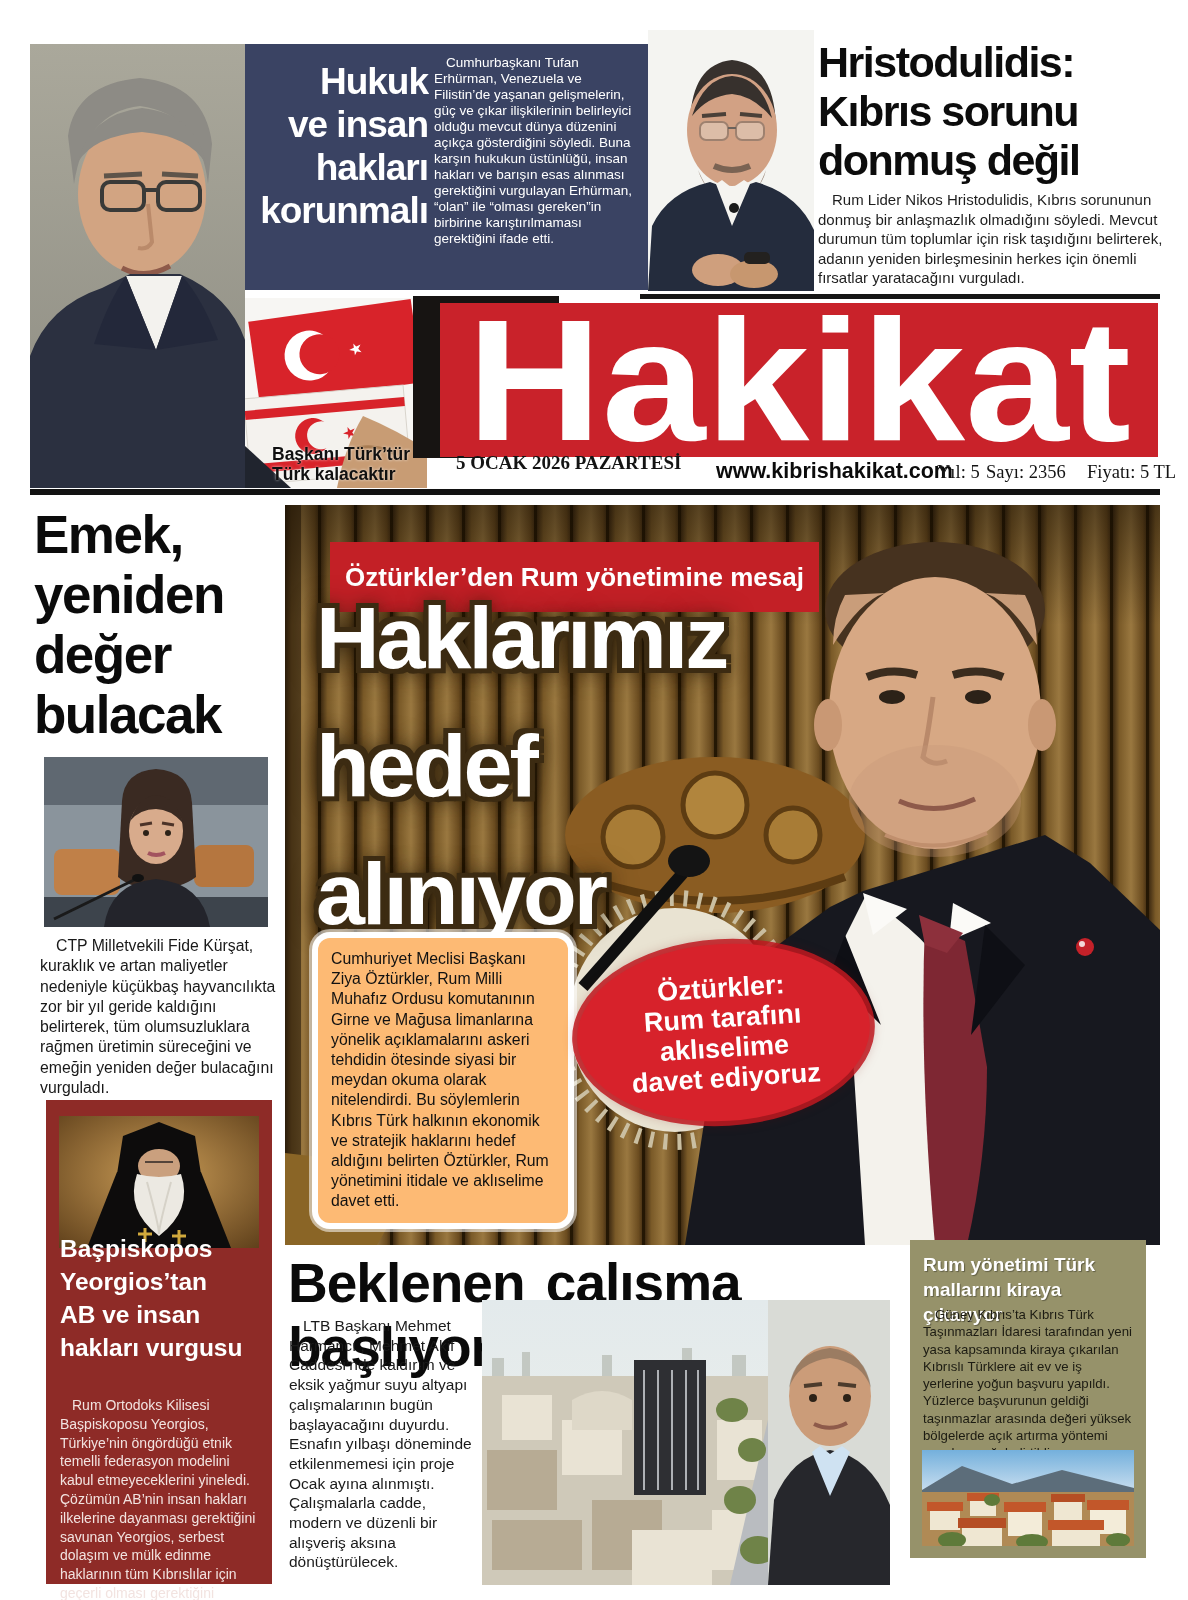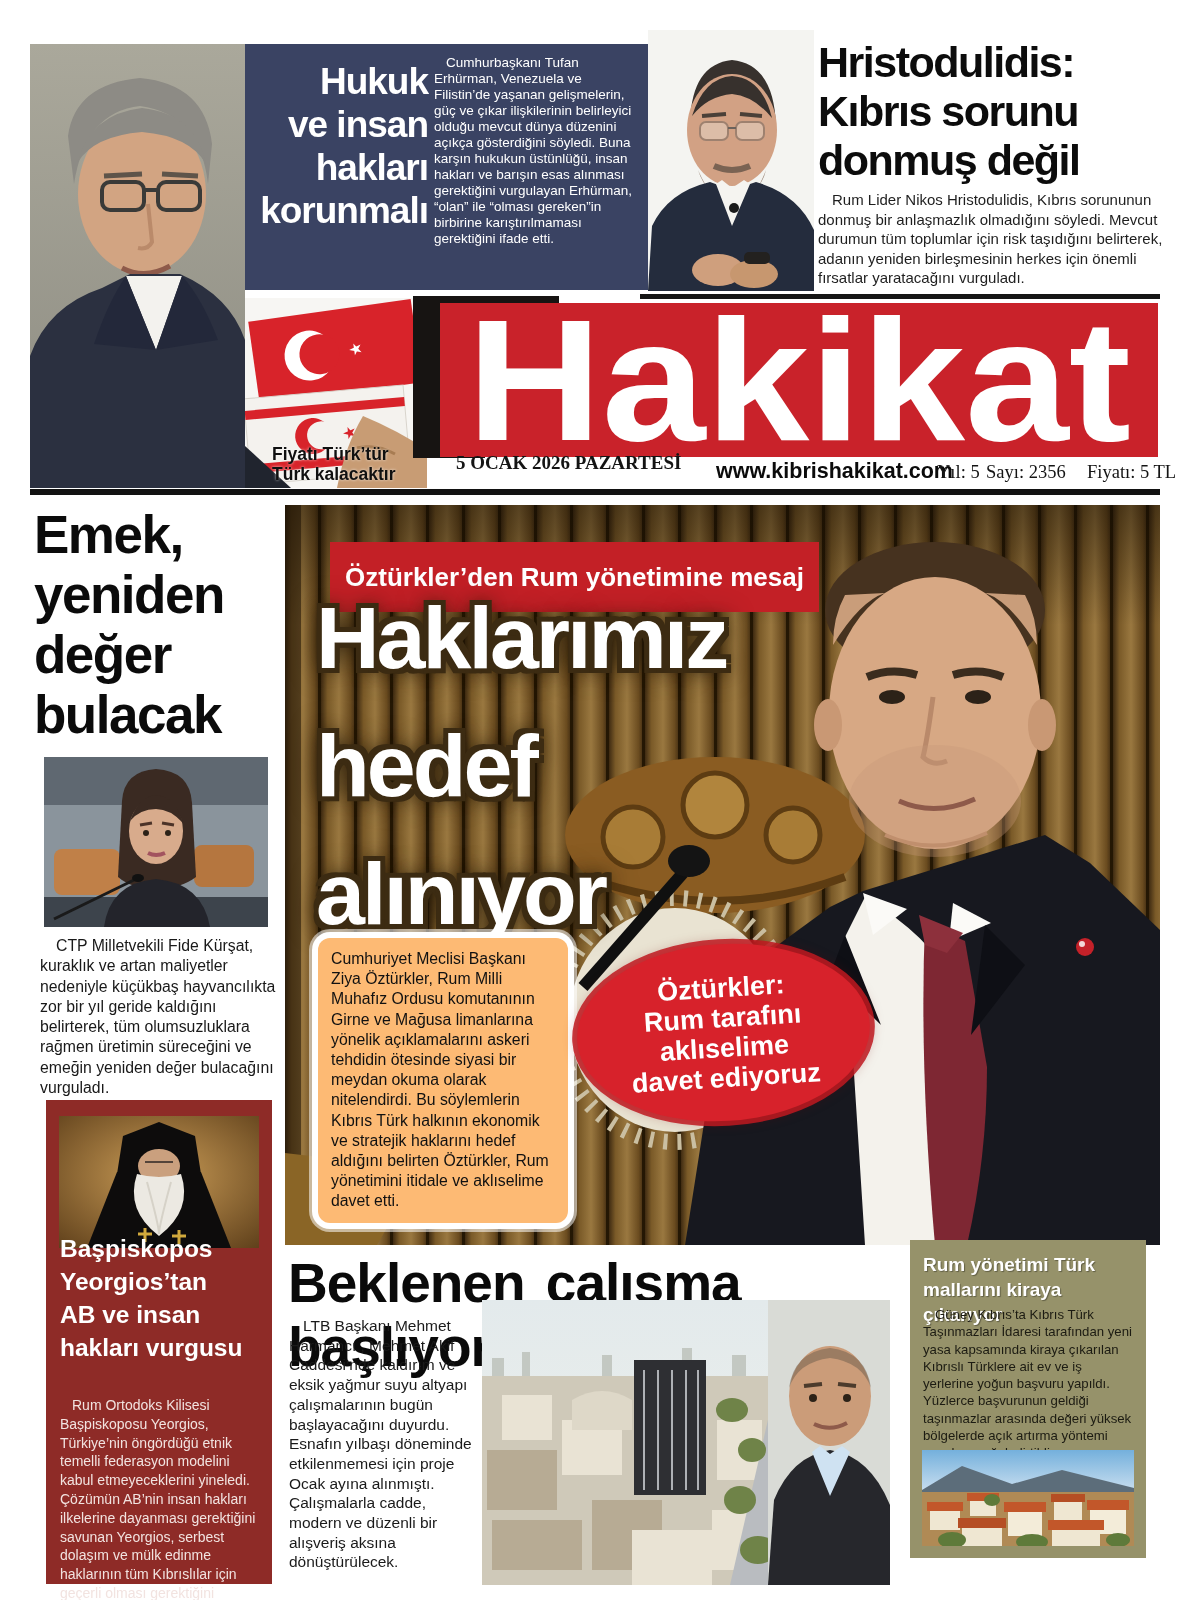--- a/index.html
+++ b/index.html
@@ -150,21 +150,21 @@
         <circle cx="68" cy="137" r="18" fill="#d8232a"></circle>
           <circle cx="76" cy="137" r="14" fill="#f4f2ee"></circle>
         <path d="M98,137 l12,-4 -7,10 0,-12 7,10 z" fill="#d8232a"></path>
       </g>
       <path d="M118,118 Q152,132 182,152 L182,190 L92,190 Q100,148 118,118 Z" fill="#c89c74"></path>
       <path d="M112,150 Q132,146 150,156" stroke="#a87c52" stroke-width="3" fill="none"></path>
       <path d="M0,148 L46,190 L0,190 Z" fill="#20242e"></path>
     </svg>
   </div>
   <div class="abs slogan">
-    <div>Fiyatı Türk’tür</div>
+    <div>Başkanı Türk’tür</div>
     <div>Türk kalacaktır</div>
   </div>
   <div class="abs logo-t">
     <svg width="146" height="162" viewBox="0 0 146 162">
       <polygon points="0,0 146,0 146,58 72,58 72,162 0,162" fill="#171412"></polygon>
     </svg>
   </div>
   <div class="abs logo-red">
     <svg width="718" height="154" viewBox="0 0 718 154">
       <rect width="718" height="154" fill="#c9222a"></rect>

